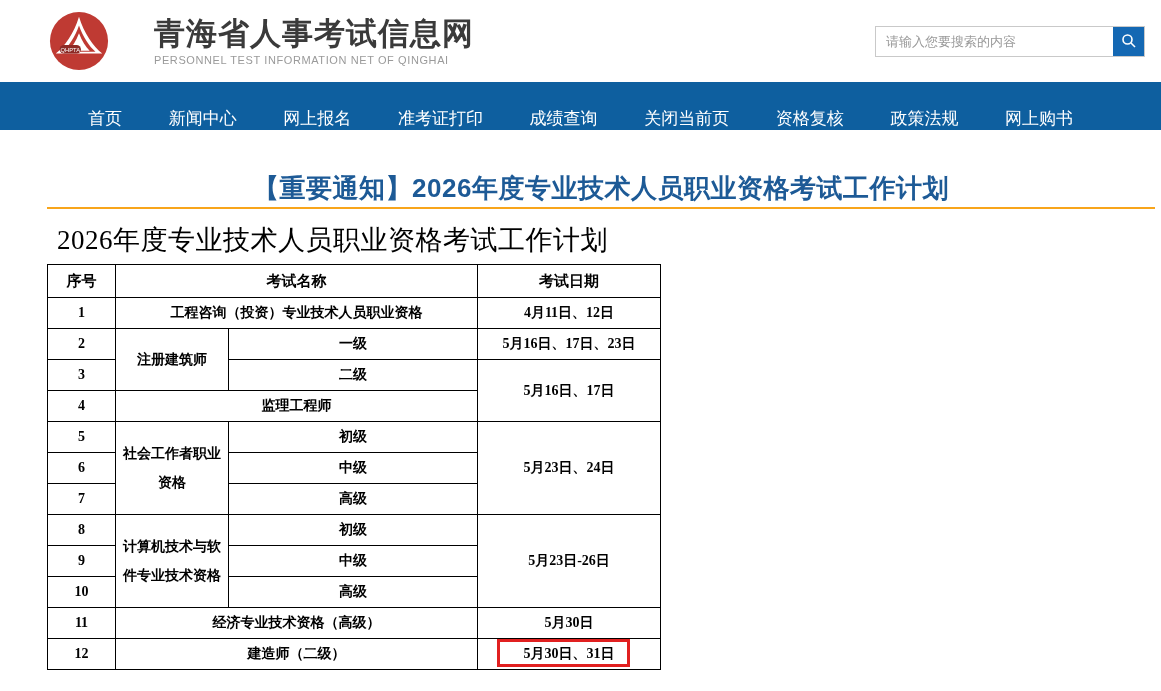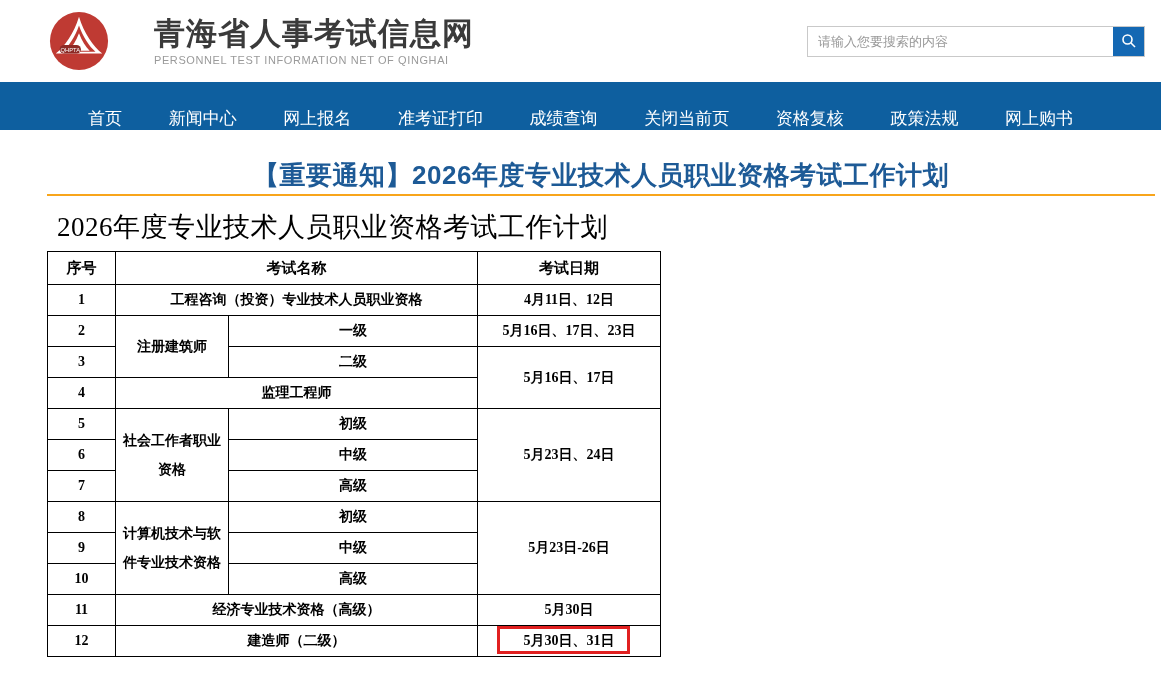--- a/index.html
+++ b/index.html
@@ -5,38 +5,38 @@
   * { margin:0; padding:0; box-sizing:border-box; }
   html,body { width:1161px; height:691px; overflow:hidden; background:#fff;
               font-family:"Liberation Sans", sans-serif; }
 
   
   .site-header { height:82px; display:flex; align-items:center; padding:0 16px 0 48px; background:#fff;gap:32px; }
   .logo { width:62px; height:62px; flex:0 0 auto; }
   .brand { margin-left:12px; }
   .brand .title { font-size:31px; font-weight:bold; color:#3a3a3a; letter-spacing:1px; line-height:1.15; }
   .brand .subtitle { font-size:11px; color:#9a9a9a; letter-spacing:.6px; margin-top:2px; }
-  .search-wrap { margin-left:auto; display:flex; align-items:stretch; width:338px; height:31px;
+  .search-wrap { margin-left:auto; display:flex; align-items:stretch; width:270px; height:31px;
                  border:1px solid #c9c9c9; background:#fff; }
   .search-wrap input { flex:1; border:none; outline:none; padding:0 10px; font-size:13px; color:#333;
                        font-family:"Liberation Sans", sans-serif; }
   .search-wrap input::placeholder { color:#999; }
   .search-btn { width:31px; border:none; background:#1468b3; cursor:pointer;
                 display:flex; align-items:center; justify-content:center; }
 
   
   .main-nav { height:48px; background:#0e5f9f; display:flex; align-items:flex-end;
               justify-content:space-between; padding:0 88px; }
   .main-nav .nav-item { color:#fff; font-size:17px; font-weight:500; text-decoration:none;
                         cursor:pointer; white-space:nowrap; }
 
   
   .content { position:relative; padding:0 6px 0 47px; }
   .article-title { text-align:center; font-size:26px; font-weight:bold; color:#1d5a96;
-                   margin-top:28px; letter-spacing:.5px; }
+                   margin-top:41px; letter-spacing:.5px; }
   .close-row { display:flex; justify-content:flex-end; margin:14px 0 0; }
   .close-btn { font-size:13px; color:#555; background:#f7f7f7; border:1px solid #ddd;
                border-radius:13px; padding:3px 13px; cursor:pointer;
                font-family:"Liberation Sans", sans-serif; }
   .divider { border:none; border-top:2px solid #f8a51b; margin:1px 0 0; }
 
   .table-title { font-family:"Liberation Serif", serif; font-weight:400; font-size:27px;
                  color:#000; margin:13px 0 6px 10px; letter-spacing:.5px; }
 
   

